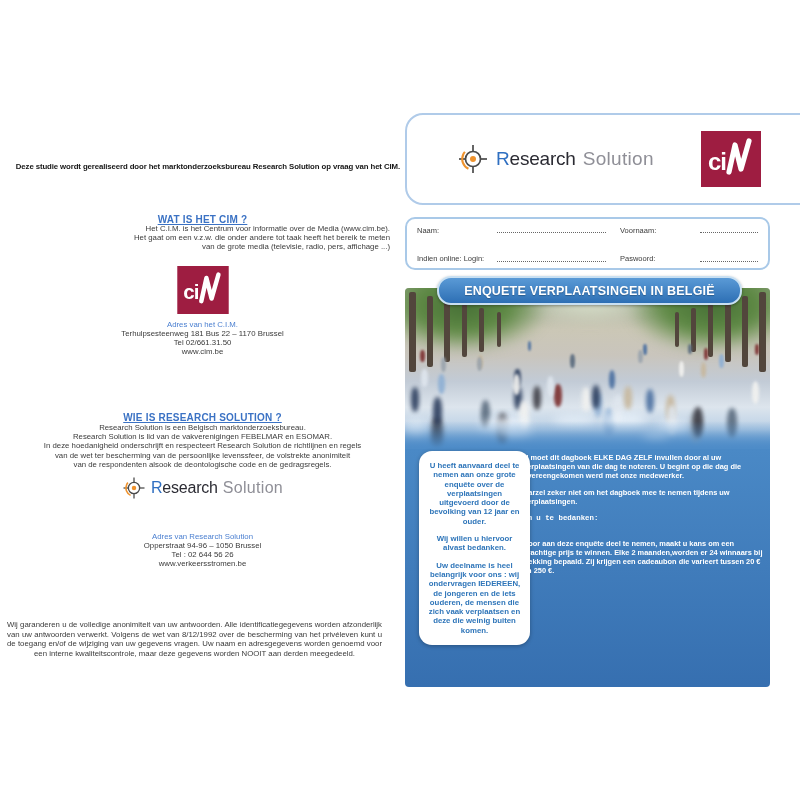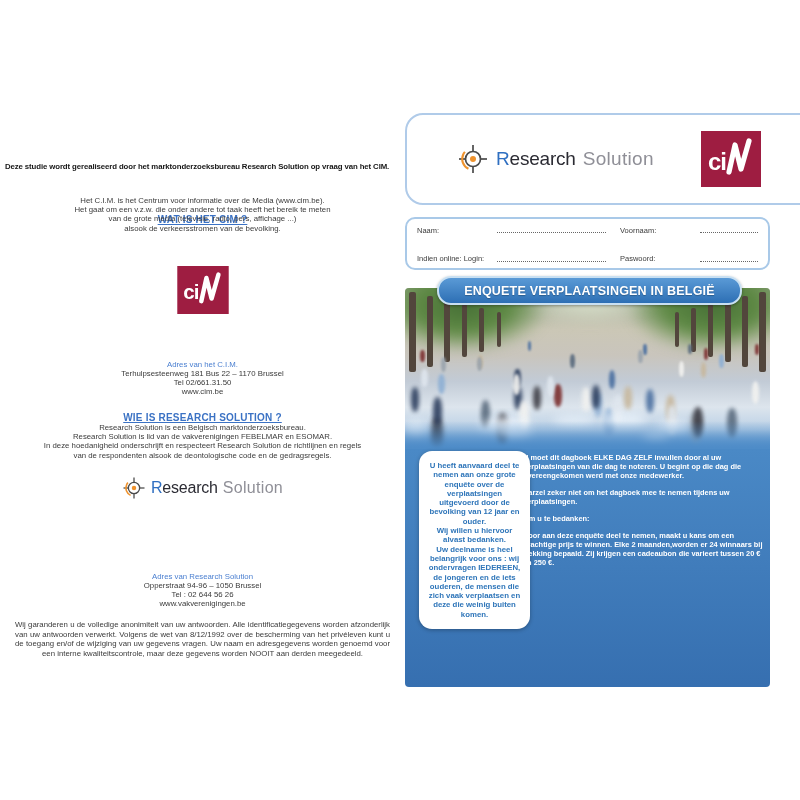--- a/index.html
+++ b/index.html
@@ -2,39 +2,39 @@
 <html><head>
 <meta charset="utf-8">
 <style>
   html,body{margin:0;padding:0;}
   body{
     width:800px;height:800px;background:#ffffff;position:relative;
     font-family:"Liberation Sans", sans-serif;color:#2f2f2f;overflow:hidden;
   }
   .abs{position:absolute;}
   
-  .intro{left:5px;top:154px;width:395px;text-align:left;font-size:7.8px;
+  .intro{left:5px;top:154px;width:395px;text-align:right;font-size:7.8px;
     font-weight:bold;color:#161616;white-space:nowrap;letter-spacing:-0.1px;}
   .sec-head{width:375px;left:15px;text-align:center;font-size:10px;font-weight:bold;
     color:#3b72c4;text-decoration:underline;letter-spacing:0.2px;}
   .h-cim{top:206px;}
   .h-rs{top:404px;}
   .clines{width:375px;left:15px;text-align:center;font-size:7.8px;line-height:9.2px;color:#3a3a3a;}
   .clines p{margin:0;}
-  .cim-lines{top:196px;}
+  .cim-lines{top:224px;text-align:right;}
   .rs-lines{top:423px;}
   .logo-row{width:375px;left:15px;display:flex;justify-content:center;align-items:center;}
   .cim-logo-wrap{top:266px;}
-  .addr{width:375px;left:15px;text-align:center;font-size:7.8px;line-height:9px;color:#3a3a3a;margin-top:40px;}
+  .addr{width:375px;left:15px;text-align:center;font-size:7.8px;line-height:9px;color:#3a3a3a;}
   .addr .cap{color:#4a7fd0;}
   .cim-addr{top:320px;}
   .rs-addr{top:532px;}
   .rs-logo-row{top:476px;gap:5px;}
   .rs-word{font-size:16px;}
-  .privacy{left:15px;top:612px;width:375px;font-size:7.8px;line-height:9.7px;color:#3a3a3a;
+  .privacy{left:7px;top:612px;width:375px;font-size:7.8px;line-height:9.7px;color:#3a3a3a;
     text-align:justify;text-align-last:center;}
   
   .rword{font-weight:normal;color:#2b2b33;letter-spacing:-0.2px;}
   .rword .rblue{color:#2f6fc1;}
   .sword{color:#8f8f97;font-weight:normal;letter-spacing:0.3px;}
   
   .logo-card{left:405px;top:113px;width:359px;height:88px;border:2px solid #b0cbe9;
     border-radius:18px;background:#fff;display:flex;align-items:center;padding-left:50px;gap:46px;}
   .card-rs{display:flex;align-items:center;gap:7px;}
   .card-rs .rword{font-size:19px;}
@@ -62,37 +62,36 @@
   .fol-r{right:-30px;top:-30px;width:175px;height:95px;
     background:radial-gradient(closest-side,#466f36,#5f8a45 55%,rgba(95,138,69,0));}
   .fol-c{left:120px;top:-18px;width:130px;height:55px;
     background:radial-gradient(closest-side,rgba(226,233,213,.95),rgba(226,233,213,0));}
   .panel{left:405px;top:449px;width:365px;height:238px;border-radius:0 0 4px 4px;
     background:linear-gradient(180deg,#4a89c6,#366fb0);}
   .intro-box{position:absolute;left:14px;top:2px;width:97px;background:#fff;border-radius:13px;
     padding:10px 7px;color:#2e75b9;font-size:7.8px;font-weight:bold;line-height:9.3px;
     text-align:center;box-shadow:0 1px 4px rgba(0,0,0,.3);}
   .intro-box p{margin:0;}
-  .intro-box p + p{}
+  .intro-box p + p{margin-top:8px;}
   .panel-text{position:absolute;left:118px;top:4px;width:242px;color:#fff;
     font-size:7.4px;font-weight:bold;line-height:9px;text-align:left;}
   .panel-text p{margin:0 0 8px 0;}
-  .panel-text p.tight{margin-bottom:8px;}
+  .panel-text p.tight{margin-bottom:16px;font-family:Liberation Mono, monospace;}
 </style>
 </head>
 <body>
 
 <p class="abs intro">Deze studie wordt gerealiseerd door het marktonderzoeksbureau Research Solution op vraag van het CIM.</p>
 
 <h2 class="abs sec-head h-cim">WAT IS HET CIM ?</h2>
 <div class="abs clines cim-lines">
   <p>Het C.I.M. is het Centrum voor informatie over de Media (www.cim.be).</p>
   <p>Het gaat om een v.z.w. die onder andere tot taak heeft het bereik te meten</p>
   <p>van de grote media (televisie, radio, pers, affichage ...)</p>
-  <p>alsook de verkeersstromen van de bevolking.</p>
 </div>
 
 <div class="abs logo-row cim-logo-wrap">
   <svg width="52" height="48" viewBox="0 0 60 56">
     <rect width="60" height="56" fill="#9e1d41"></rect>
     <text x="7" y="39" font-family="Liberation Sans, sans-serif" font-size="24" font-weight="bold" fill="#ffffff" letter-spacing="-1">ci</text>
     <polyline points="28,41 34,14 40,38 48,10" fill="none" stroke="#ffffff" stroke-width="5.2" stroke-linecap="round" stroke-linejoin="round"></polyline>
   </svg>
 </div>
 
@@ -101,20 +100,21 @@
   <div>Terhulpsesteenweg 181 Bus 22 – 1170 Brussel</div>
   <div>Tel  02/661.31.50</div>
   <div>www.cim.be</div>
 </div>
 
 <h2 class="abs sec-head h-rs">WIE IS RESEARCH SOLUTION ?</h2>
 <div class="abs clines rs-lines">
   <p>Research Solution is een Belgisch marktonderzoeksbureau.</p>
   <p>Research Solution is lid van de vakverenigingen  FEBELMAR en ESOMAR.</p>
   <p>In deze hoedanigheid onderschrijft en respecteert Research Solution de richtlijnen en regels</p>
+  <p>van de wet ter bescherming van de persoonlijke levenssfeer, de volstrekte anonimiteit</p>
   <p>van de respondenten alsook de deontologische code en de gedragsregels.</p>
 </div>
 
 <div class="abs logo-row rs-logo-row">
   <svg width="24" height="24" viewBox="0 0 32 32">
     <line x1="16" y1="2" x2="16" y2="9" stroke="#4a4a4a" stroke-width="1.7"></line>
     <line x1="16" y1="23" x2="16" y2="30" stroke="#4a4a4a" stroke-width="1.7"></line>
     <line x1="2" y1="16" x2="9" y2="16" stroke="#4a4a4a" stroke-width="1.7"></line>
     <line x1="23" y1="16" x2="30" y2="16" stroke="#4a4a4a" stroke-width="1.7"></line>
     <circle cx="16" cy="16" r="7.5" fill="none" stroke="#4a4a4a" stroke-width="1.7"></circle>
@@ -122,21 +122,21 @@
     <circle cx="16" cy="16" r="3" fill="#ef932e"></circle>
   </svg>
   <span class="rword rs-word"><span class="rblue">R</span><span>esearch</span></span>
   <span class="sword rs-word">Solution</span>
 </div>
 
 <div class="abs addr rs-addr">
   <div class="cap">Adres van Research Solution</div>
   <div>Opperstraat 94-96 – 1050 Brussel</div>
   <div>Tel : 02 644 56 26</div>
-  <div>www.vakverenigingen.be</div>
+  <div>www.verkeersstromen.be</div>
 </div>
 
 <p class="abs privacy">Wij garanderen u de volledige anonimiteit van uw antwoorden. Alle identificatiegegevens worden afzonderlijk van uw antwoorden verwerkt. Volgens de wet van 8/12/1992 over de bescherming van het privéleven kunt u de toegang en/of de wijziging van uw gegevens vragen. Uw naam en adresgegevens worden genoemd voor een interne kwaliteitscontrole, maar deze gegevens worden NOOIT aan derden meegedeeld.</p>
 
 <div class="abs logo-card">
   <div class="card-rs">
     <svg width="32" height="32" viewBox="0 0 32 32">
       <line x1="16" y1="2" x2="16" y2="9" stroke="#4a4a4a" stroke-width="1.7"></line>
       <line x1="16" y1="23" x2="16" y2="30" stroke="#4a4a4a" stroke-width="1.7"></line>
       <line x1="2" y1="16" x2="9" y2="16" stroke="#4a4a4a" stroke-width="1.7"></line>

